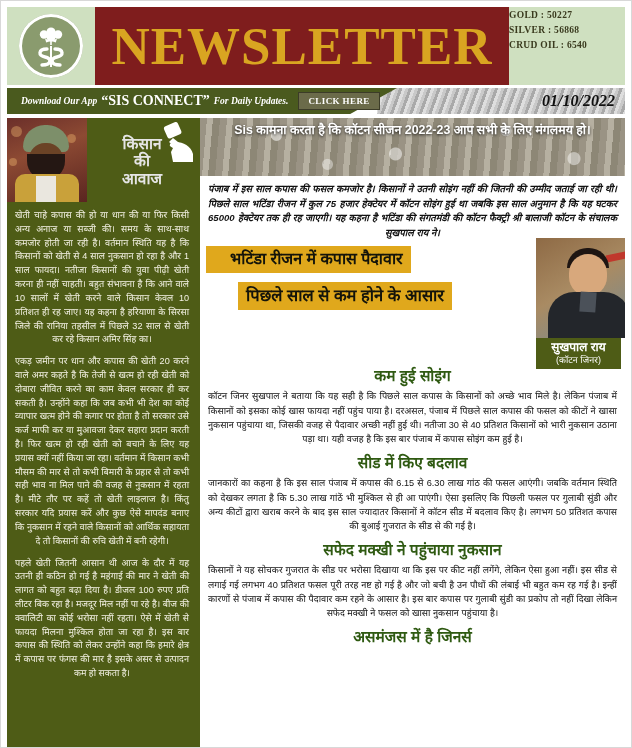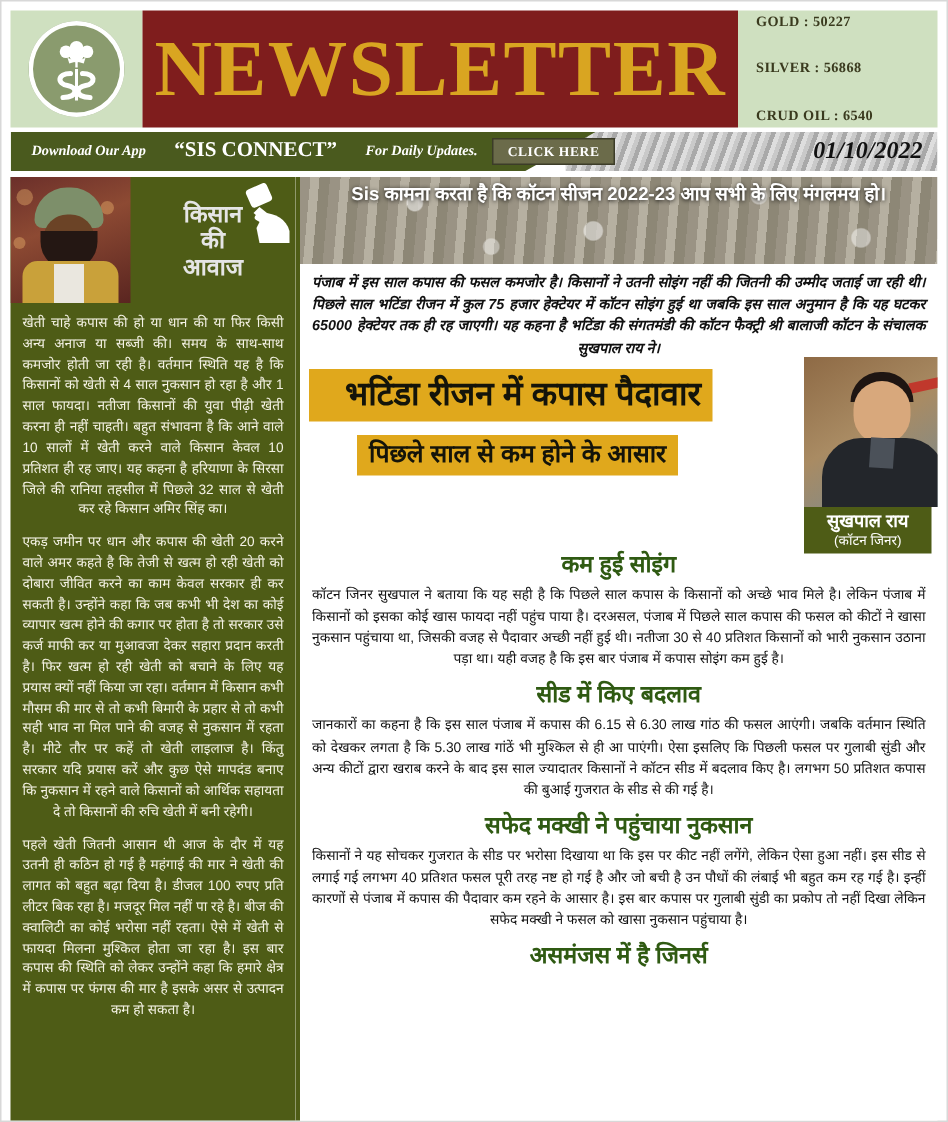--- a/index.html
+++ b/index.html
@@ -13,35 +13,35 @@
   
   .masthead{display:flex;align-items:stretch;height:78px;margin:6px 6px 0 6px;}
   .logo-cell{width:88px;background:#cfe0c0;display:flex;align-items:center;justify-content:center;}
   .logo-circle{width:64px;height:64px;border-radius:50%;background:#8a9b6e;
                position:relative;display:flex;align-items:center;justify-content:center;
                box-shadow:inset 0 0 0 3px #ffffff;}
   .logo-svg{width:52px;height:52px;}
   .title-cell{flex:1;background:#7f1d1d;display:flex;align-items:center;justify-content:center;}
   .nl-title{font-family:"Liberation Serif",serif;font-weight:bold;font-size:53px;
             letter-spacing:1px;color:#d9a521;line-height:1;}
-  .rates-cell{width:133px;background:#cfe0c0;display:flex;flex-direction:column;
-              justify-content:space-between;padding-left:12px;box-sizing:border-box;}
+  .rates-cell{width:116px;background:#cfe0c0;display:flex;flex-direction:column;
+              justify-content:flex-start;box-sizing:border-box;}
   .rate-line{font-family:"Liberation Serif",serif;font-weight:bold;font-size:9.5px;
              color:#3a3a1e;letter-spacing:.3px;margin:2.5px 0;}
 
   
   .promo{height:26px;margin:3px 6px 0 6px;position:relative;overflow:hidden;display:flex;align-items:center;}
   .promo-green{position:absolute;left:0;top:0;bottom:0;width:390px;
                background:#4a5a1e;clip-path:polygon(0 0,100% 0,88% 100%,0 100%);}
   .promo-tex{position:absolute;left:370px;top:0;right:0;bottom:0;
              background:repeating-linear-gradient(110deg,#c9c9c9 0 3px,#a9a9a9 3px 6px,#dedede 6px 9px);}
   .promo-inner{position:relative;z-index:3;display:flex;align-items:center;
                padding-left:14px;width:100%;box-sizing:border-box;}
   .promo-t1{color:#fff;font-size:9.5px;font-style:italic;font-weight:bold;font-family:"Liberation Serif",serif;}
-  .promo-t2{color:#fff;font-size:14px;font-weight:bold;font-family:"Liberation Serif",serif;margin:0 19px;}
+  .promo-t2{color:#fff;font-size:14px;font-weight:bold;font-family:"Liberation Serif",serif;margin:0 4px;}
   .promo-t3{color:#fff;font-size:9.5px;font-style:italic;font-weight:bold;font-family:"Liberation Serif",serif;}
   .click-btn{margin-left:10px;background:#6b6b4a;color:#fff;font-size:9px;font-weight:bold;
              padding:3px 9px;border:1px solid #3c3c28;font-family:"Liberation Serif",serif;
              letter-spacing:.4px;cursor:pointer;}
   .promo-date{position:absolute;right:10px;z-index:4;font-size:16px;font-style:italic;
               font-weight:bold;color:#111;font-family:"Liberation Serif",serif;}
 
   
   .content{display:flex;margin:4px 6px 0 6px;height:638px;}
   .col-left{width:190px;background:#4e5c16;position:relative;overflow:hidden;
@@ -90,21 +90,21 @@
                    font-family:"Liberation Sans",sans-serif;text-shadow:0 1px 3px rgba(0,0,0,.85);}
 
   .lead{padding:6px 8px 2px 8px;}
   .lead p{margin:0;font-size:9.6px;line-height:1.52;color:#111;text-align:justify;
           text-align-last:center;font-style:italic;font-weight:bold;
           font-family:"Liberation Sans",sans-serif;}
 
   .head-zone{position:relative;padding:4px 0 0 0;min-height:118px;}
   .hl1,.hl2{background:#e0a81c;display:inline-block;color:#14140a;font-weight:bold;
             font-family:"Liberation Sans",sans-serif;padding:3px 8px;line-height:1.3;}
-  .hl1{font-size:22px;margin-left:6px;padding-left:24px;}
+  .hl1{font-size:16px;margin-left:6px;padding-left:24px;}
   .hl2{font-size:16.5px;margin-left:38px;margin-top:9px;}
   .ginner-card{position:absolute;right:4px;top:-4px;width:85px;}
   .ginner-photo{width:104px;height:100px;position:relative;overflow:hidden;
                 background:linear-gradient(150deg,#8e6a45 0%,#a98b63 45%,#6d8a9a 100%);}
   .gp-face{position:absolute;left:33px;top:16px;width:38px;height:42px;border-radius:19px;background:#d8a87c;}
   .gp-hair{position:absolute;left:31px;top:10px;width:42px;height:20px;border-radius:21px 21px 0 0;background:#1e1512;}
   .gp-body{position:absolute;left:12px;top:54px;width:82px;height:50px;border-radius:26px 26px 0 0;background:#23262b;}
   .gp-collar{position:absolute;left:44px;top:54px;width:16px;height:20px;background:#4b5159;transform:rotate(4deg);}
   .gp-rail{position:absolute;right:0;top:14px;width:34px;height:7px;background:#c0382c;transform:rotate(-12deg);}
   .ginner-cap{background:#4e5c16;color:#fff;text-align:center;padding:2px 0 3px 0;}

